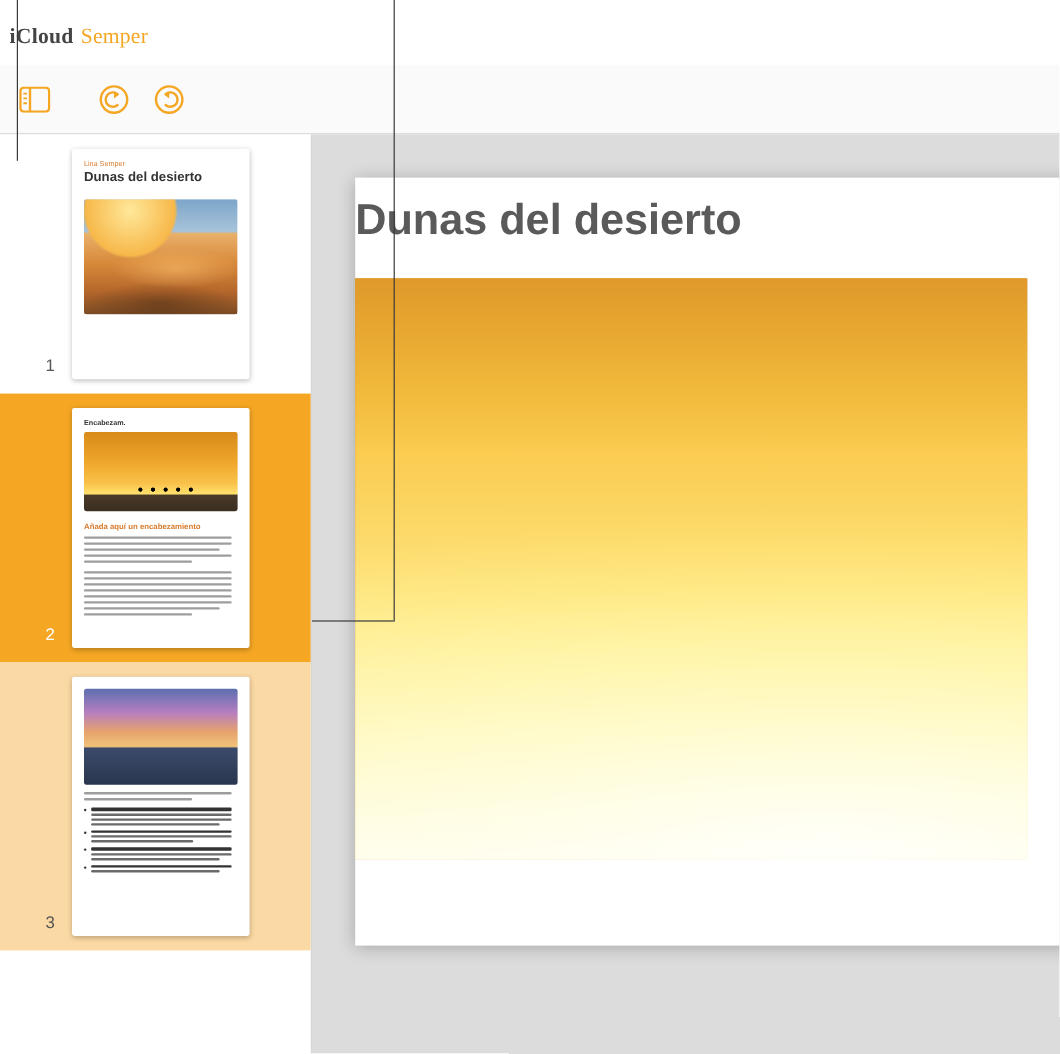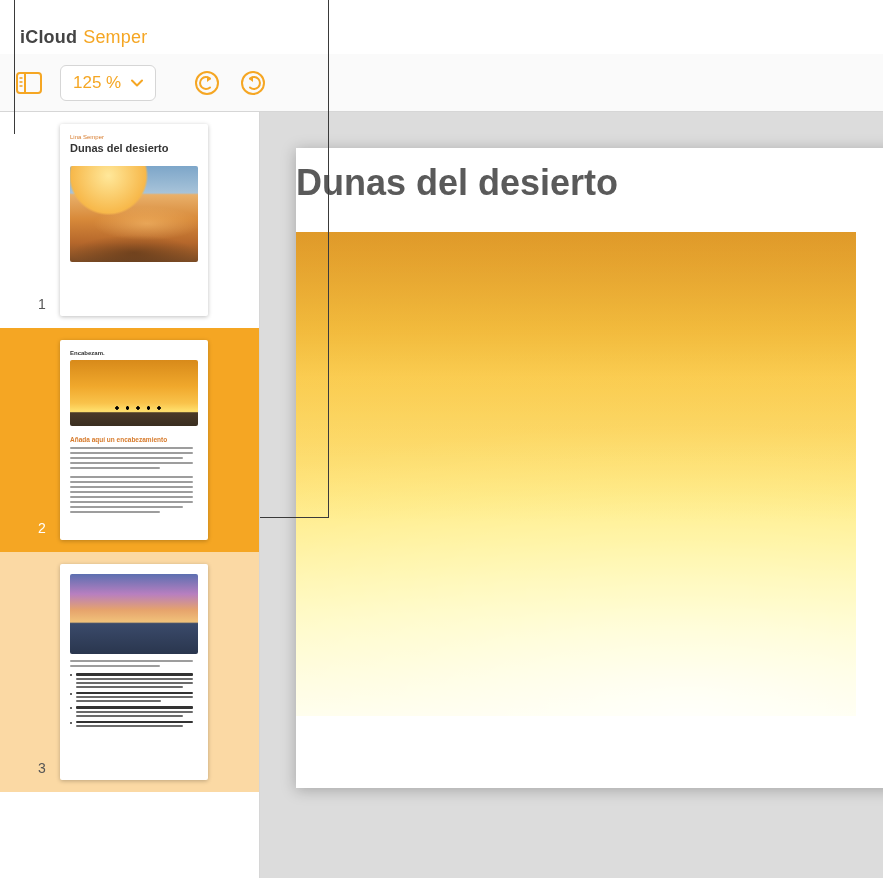--- a/index.html
+++ b/index.html
@@ -5,27 +5,27 @@
   * { box-sizing: border-box; margin: 0; padding: 0; }
   body {
     font-family: -apple-system, BlinkMacSystemFont, "Helvetica Neue", Arial, sans-serif;
     width: 883px;
     height: 878px;
     overflow: hidden;
     background: #fff;
   }
   .header {
     height: 54px;
-    padding: 20px 18px 0 20px;
-    background: #fff;
-    display: flex;
-    align-items: center;
+    padding: 20px 18px 0 8px;
+    background: #fff;
+    display: flex;
     font-size: 18px;
     font-weight: 600;
     letter-spacing: 0.2px;
+    font-family: Liberation Serif, serif;
   }
   .header .icloud { color: #444; }
   .header .pages { color: #f5a623; margin-left: 6px; font-weight: 500; }
 
   .toolbar {
     height: 58px;
     padding: 0 14px;
     display: flex;
     align-items: center;
     gap: 16px;
@@ -251,26 +251,20 @@
   <div class="sidebar-toggle">
     <svg width="26" height="22" viewBox="0 0 26 22">
       <rect x="1" y="1" width="24" height="20" rx="3" ry="3" fill="none" stroke="#f5a623" stroke-width="2"></rect>
       <line x1="9" y1="1" x2="9" y2="21" stroke="#f5a623" stroke-width="2"></line>
       <line x1="3.5" y1="6" x2="6.5" y2="6" stroke="#f5a623" stroke-width="1.6"></line>
       <line x1="3.5" y1="10" x2="6.5" y2="10" stroke="#f5a623" stroke-width="1.6"></line>
       <line x1="3.5" y1="14" x2="6.5" y2="14" stroke="#f5a623" stroke-width="1.6"></line>
     </svg>
   </div>
 
-  <div class="zoom-btn">
-    <span>125 %</span>
-    <svg width="12" height="8" viewBox="0 0 12 8">
-      <path d="M1 1.5 L6 6.5 L11 1.5" fill="none" stroke="#f5a623" stroke-width="2" stroke-linecap="round" stroke-linejoin="round"></path>
-    </svg>
-  </div>
 
   <div class="undo-redo">
     <div class="circ-btn">
       <svg width="26" height="26" viewBox="0 0 26 26">
         <circle cx="13" cy="13" r="11" fill="none" stroke="#f5a623" stroke-width="2"></circle>
         <path d="M16 8.5 A6 6 0 1 0 16 17.5" fill="none" stroke="#f5a623" stroke-width="2" stroke-linecap="round"></path>
         <path d="M13 6 L17 9 L13 12" fill="#f5a623"></path>
       </svg>
     </div>
     <div class="circ-btn">

